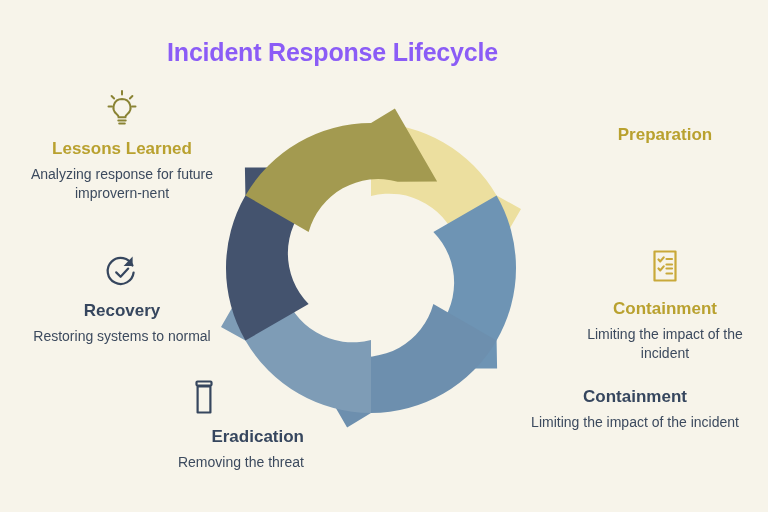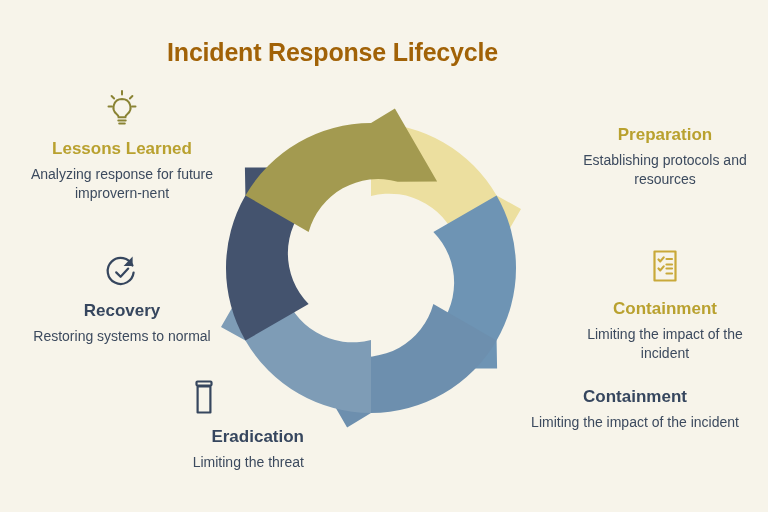--- a/index.html
+++ b/index.html
@@ -21,21 +21,21 @@
   }
 
   .title {
     position: absolute;
     top: 38px;
     left: 0;
     width: 665px;
     text-align: center;
     font-size: 25px;
     font-weight: bold;
-    color: #a16207;
+    color: #8b5cf6;
     letter-spacing: -0.2px;
   }
 
   .wheel {
     position: absolute;
     left: 212px;
     top: 108px;
     width: 318px;
     height: 320px;
   }
@@ -162,26 +162,25 @@
   </div>
 
   <div class="block navy blk-eradication">
     <svg class="icon" width="46" height="44" viewBox="0 0 46 44">
       <g fill="none" stroke="#36465e" stroke-width="2.2" stroke-linejoin="round">
         <rect x="15.5" y="5.5" width="15" height="4" rx="1"></rect>
         <path d="M16.6 10.5 h12.8 v26 h-12.8 z"></path>
       </g>
     </svg>
     <div class="heading">Eradication</div>
-    <div class="desc">Limiting the threat</div>
+    <div class="desc">Removing the threat</div>
   </div>
 
   <div class="block gold blk-preparation">
     <div class="heading">Preparation</div>
-    <div class="desc">Establishing protocols and resources</div>
   </div>
 
   <div class="block gold blk-containment-gold">
     <svg class="icon" width="46" height="44" viewBox="0 0 46 44">
       <g fill="none" stroke="#c9a93a" stroke-width="2.2" stroke-linejoin="round" stroke-linecap="round">
         <rect x="12.5" y="3.5" width="21" height="29"></rect>
         <path d="M16.5 11.5 l1.8 1.9 l3.4 -4"></path>
         <path d="M16.5 20.5 l1.8 1.9 l3.4 -4"></path>
         <line x1="24.5" y1="11" x2="30" y2="11"></line>
         <line x1="24.5" y1="16.5" x2="30" y2="16.5"></line>

